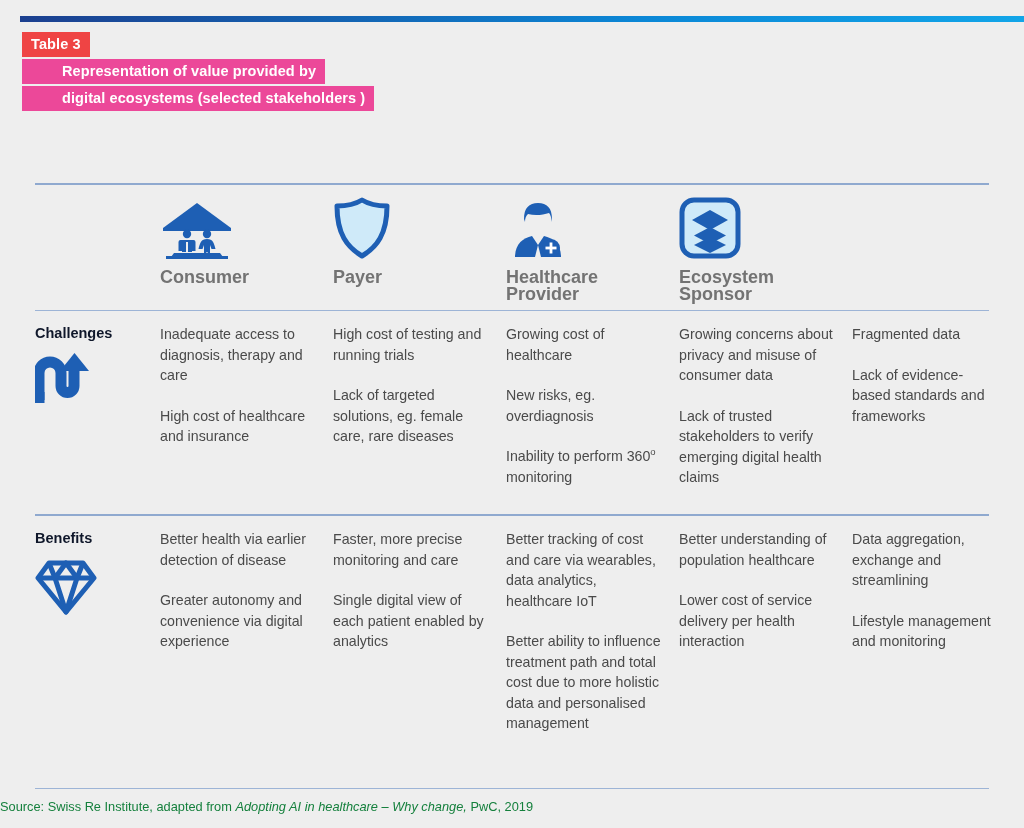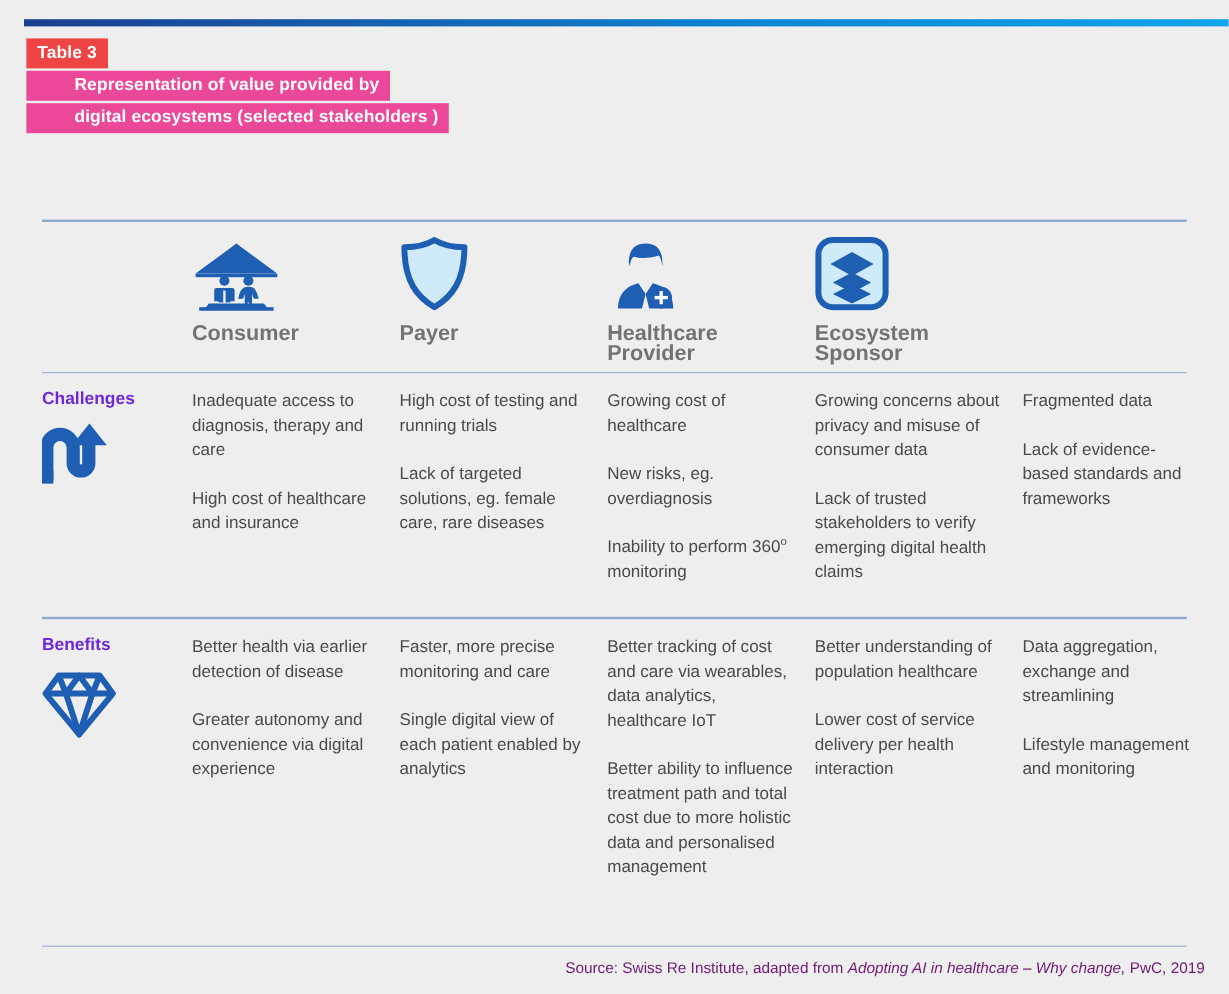--- a/index.html
+++ b/index.html
@@ -60,21 +60,21 @@
     color:#737373;
     font-weight:bold;
     font-size:18px;
     line-height:17px;
     margin-top:10px;
     white-space:pre-line;
   }
 
   
   .row-title {
-    color:#6d28d9;
+    color:#0f172a;
     font-weight:bold;
     font-size:14.5px;
     line-height:18px;
   }
   .row-icon { margin-top:10px; }
 
   .para {
     color:#4a4a4a;
     font-size:14.2px;
     line-height:20.5px;
@@ -83,22 +83,22 @@
   .para:last-child { margin-bottom:0; }
 
   .challenges-row { min-height:203px; padding-bottom:8px; }
   .benefits-row { min-height:272px; padding-bottom:10px; }
 
   sup.deg { font-size:9.5px; vertical-align:super; line-height:0; }
 
   
   .source {
     position:absolute; left:0; top:799px; width:1004px;
-    text-align:right;
-    color:#701a75;
+    text-align:left;
+    color:#15803d;
     font-size:12.8px;
   }
   .source i { font-style:italic; }
 </style>
 </head>
 <body>
 
 <div class="page">
 
   <div class="top-rule"></div>

